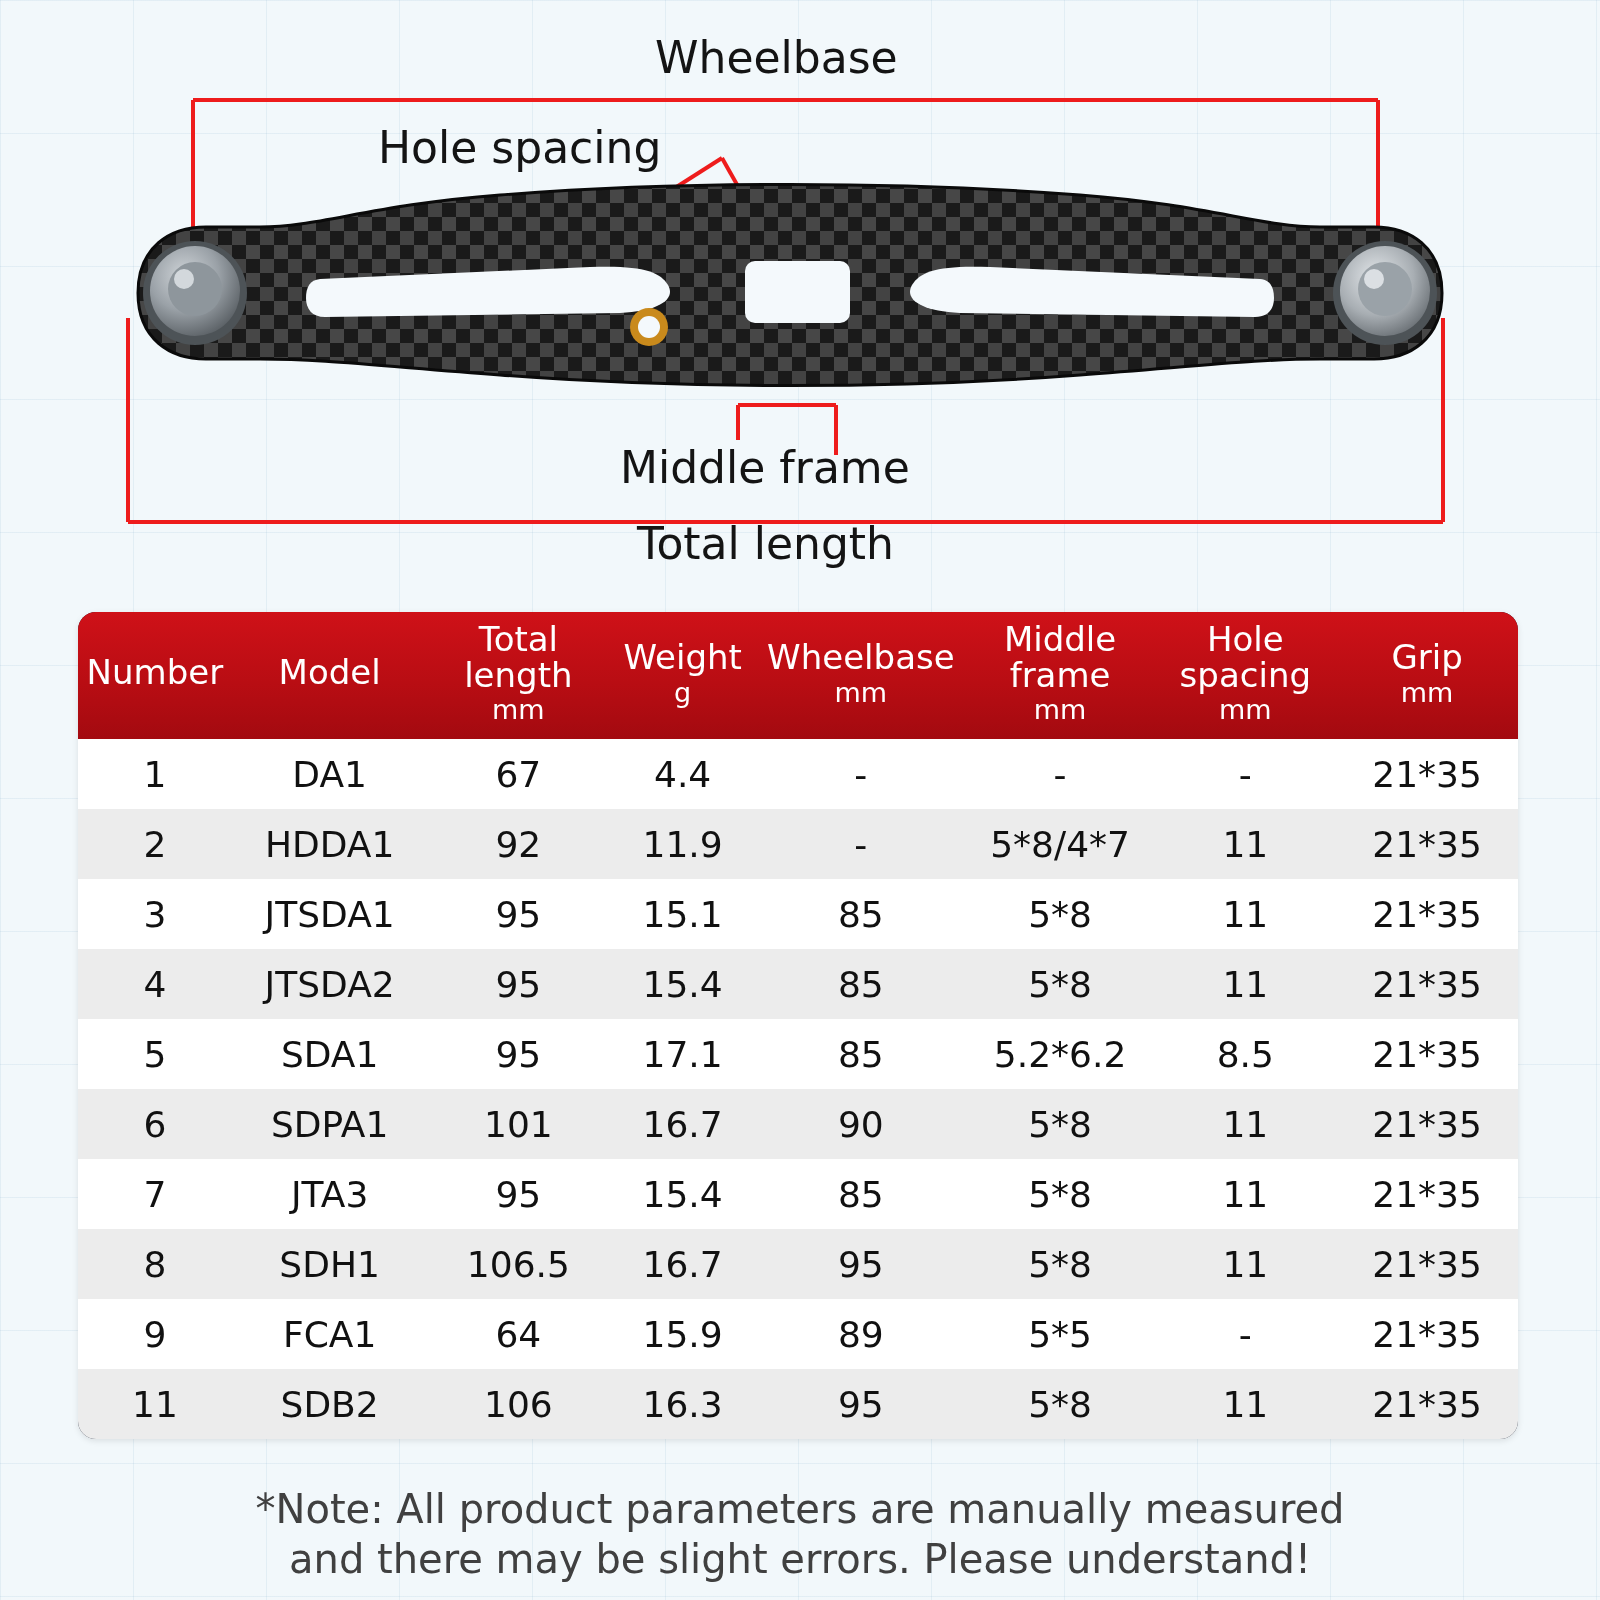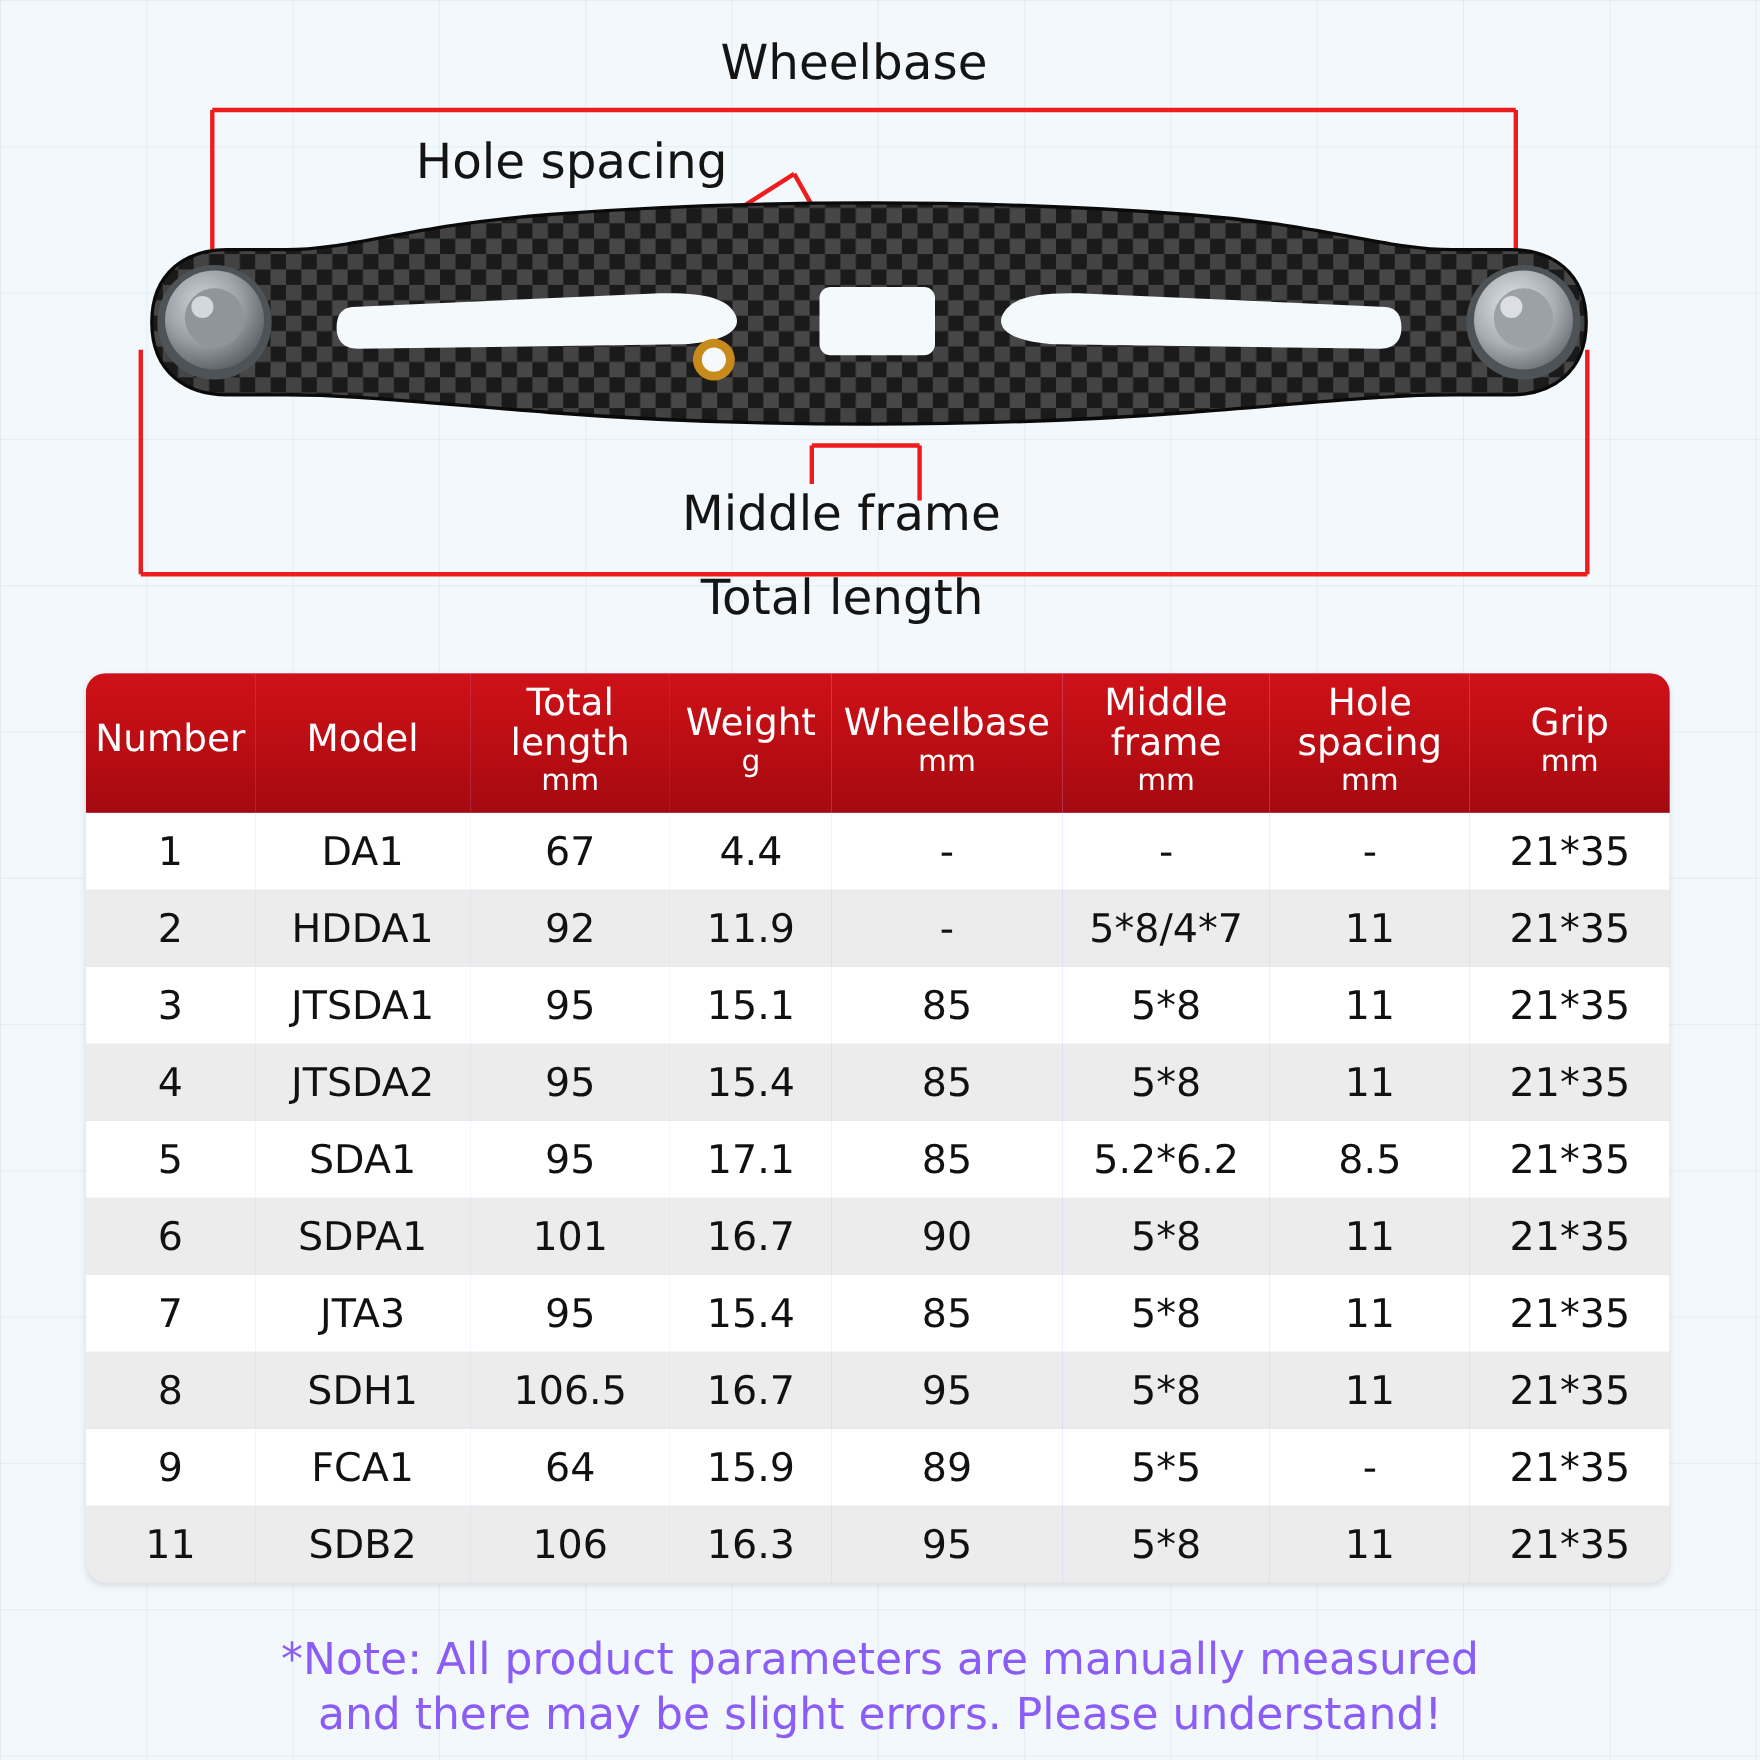--- a/index.html
+++ b/index.html
@@ -62,21 +62,21 @@
     top: 612px;
     width: 1440px;
     border-radius: 18px;
     overflow: hidden;
     box-shadow: 0 2px 6px rgba(0,0,0,0.10);
   }
   table {
     border-collapse: collapse;
     width: 100%;
     table-layout: fixed;
-    background: #c4b5fd;
+    background: #0f172a;
   }
   thead th {
     background: linear-gradient(to bottom, #cf1118 0%, #b90d13 55%, #a30a10 100%);
     color: #ffffff;
     font-weight: normal;
     font-size: 34px;
     padding: 10px 2px 14px 2px;
     line-height: 1.05;
     vertical-align: middle;
   }
@@ -106,21 +106,21 @@
   .col-hs    { width: 13%; }
   .col-grip  { width: 13%; }
 
   .note {
     position: absolute;
     left: 0;
     right: 0;
     top: 1484px;
     text-align: center;
     font-size: 40px;
-    color: #8b5cf6;
+    color: #404040;
     line-height: 1.25;
     font-family: "DejaVu Sans", sans-serif;
   }
 </style>
 </head>
 <body>
 
 <div class="grid-bg"></div>
 
 <div class="diagram">

